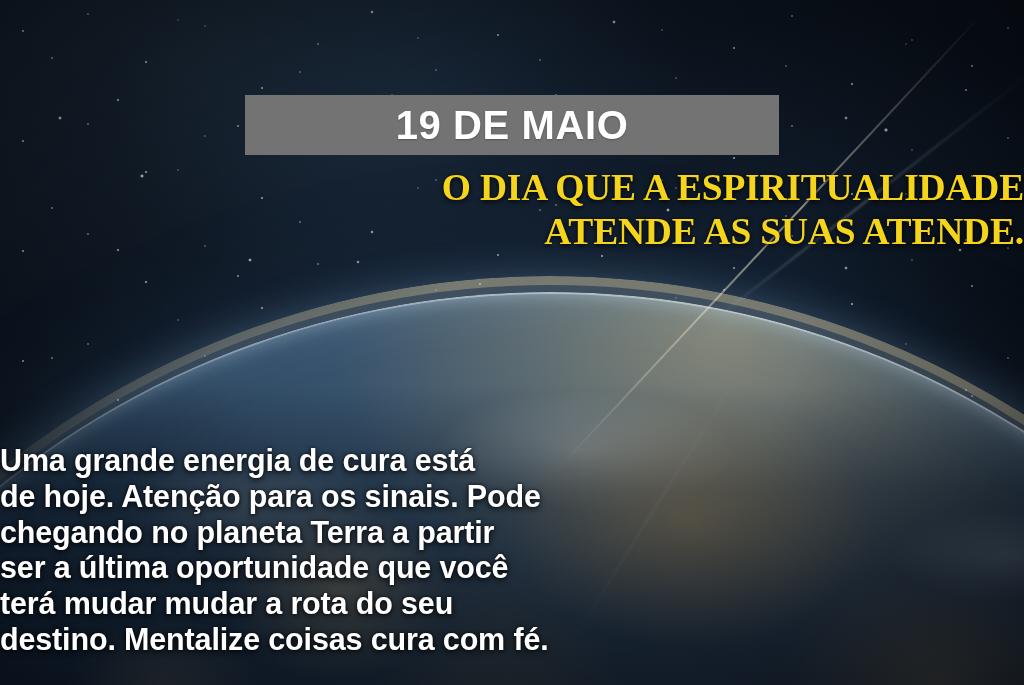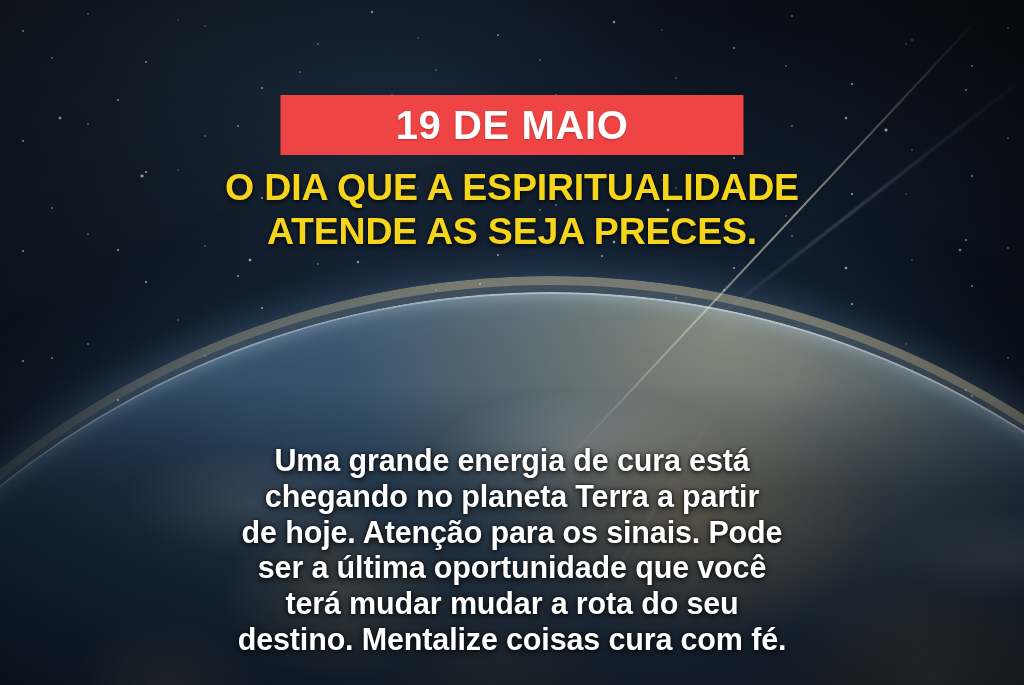--- a/index.html
+++ b/index.html
@@ -187,53 +187,52 @@
     background:linear-gradient(180deg, rgba(4,8,14,0) 0%, rgba(4,8,14,.34) 35%, rgba(3,6,12,.52) 100%);
   }
 
   
   .content { position:absolute; inset:0; }
 
   .date-banner {
     position:absolute;
     left:50%; transform:translateX(-50%);
     top:95px;
-    width:463px; height:60px;
-    background:#ef4444;
+    width:534px; height:60px;
+    background:#737373;
     display:flex; align-items:center; justify-content:center;
   }
   .date-banner-text {
     color:#fff;
     font-family:"Liberation Sans", sans-serif;
     font-weight:bold;
     font-size:40px;
     letter-spacing:.6px;
     line-height:1;
     white-space:nowrap;
     text-shadow:0 1px 2px rgba(0,0,0,.25);
   }
 
   .headline {
     position:absolute;
     left:0; right:0; top:166px;
-    text-align:center;
+    text-align:right;
     color:#f5d41c;
-    font-family:Liberation Sans, sans-serif;
+    font-family:Liberation Serif, serif;
     font-weight:bold;
     font-size:37.5px;
     line-height:1.16;
     letter-spacing:-.2px;
     text-shadow:0 2px 5px rgba(0,0,0,.75), 0 0 2px rgba(0,0,0,.6);
   }
   .headline .l { display:block; white-space:nowrap; }
 
   .body-copy {
     position:absolute;
     left:0; right:0; top:443px;
-    text-align:center;
     color:#ffffff;
     font-family:"Liberation Sans", sans-serif;
     font-weight:bold;
     font-size:30.5px;
     line-height:1.175;
     letter-spacing:-.15px;
     text-shadow:0 2px 6px rgba(0,0,0,.80), 0 0 3px rgba(0,0,0,.65);
   }
   .body-copy .l { display:block; white-space:nowrap; }
 
@@ -274,27 +273,27 @@
   <div class="copy-scrim"></div>
 
   <div class="content">
 
     <div class="date-banner">
       <span class="date-banner-text">19 DE MAIO</span>
     </div>
 
     <div class="headline">
       <span class="l">O DIA QUE A ESPIRITUALIDADE</span>
-      <span class="l">ATENDE AS SEJA PRECES.</span>
+      <span class="l">ATENDE AS SUAS ATENDE.</span>
     </div>
 
     <div class="body-copy">
       <span class="l">Uma grande energia de cura está</span>
+      <span class="l">de hoje. Atenção para os sinais. Pode</span>
       <span class="l">chegando no planeta Terra a partir</span>
-      <span class="l">de hoje. Atenção para os sinais. Pode</span>
       <span class="l">ser a última oportunidade que você</span>
       <span class="l">terá mudar mudar a rota do seu</span>
       <span class="l">destino. Mentalize coisas cura com fé.</span>
     </div>
 
 
   </div>
 </div>
 
 </body></html>

